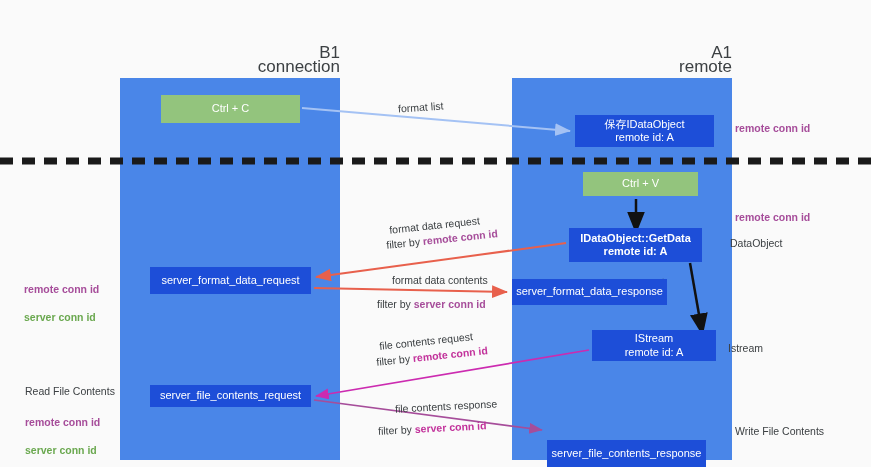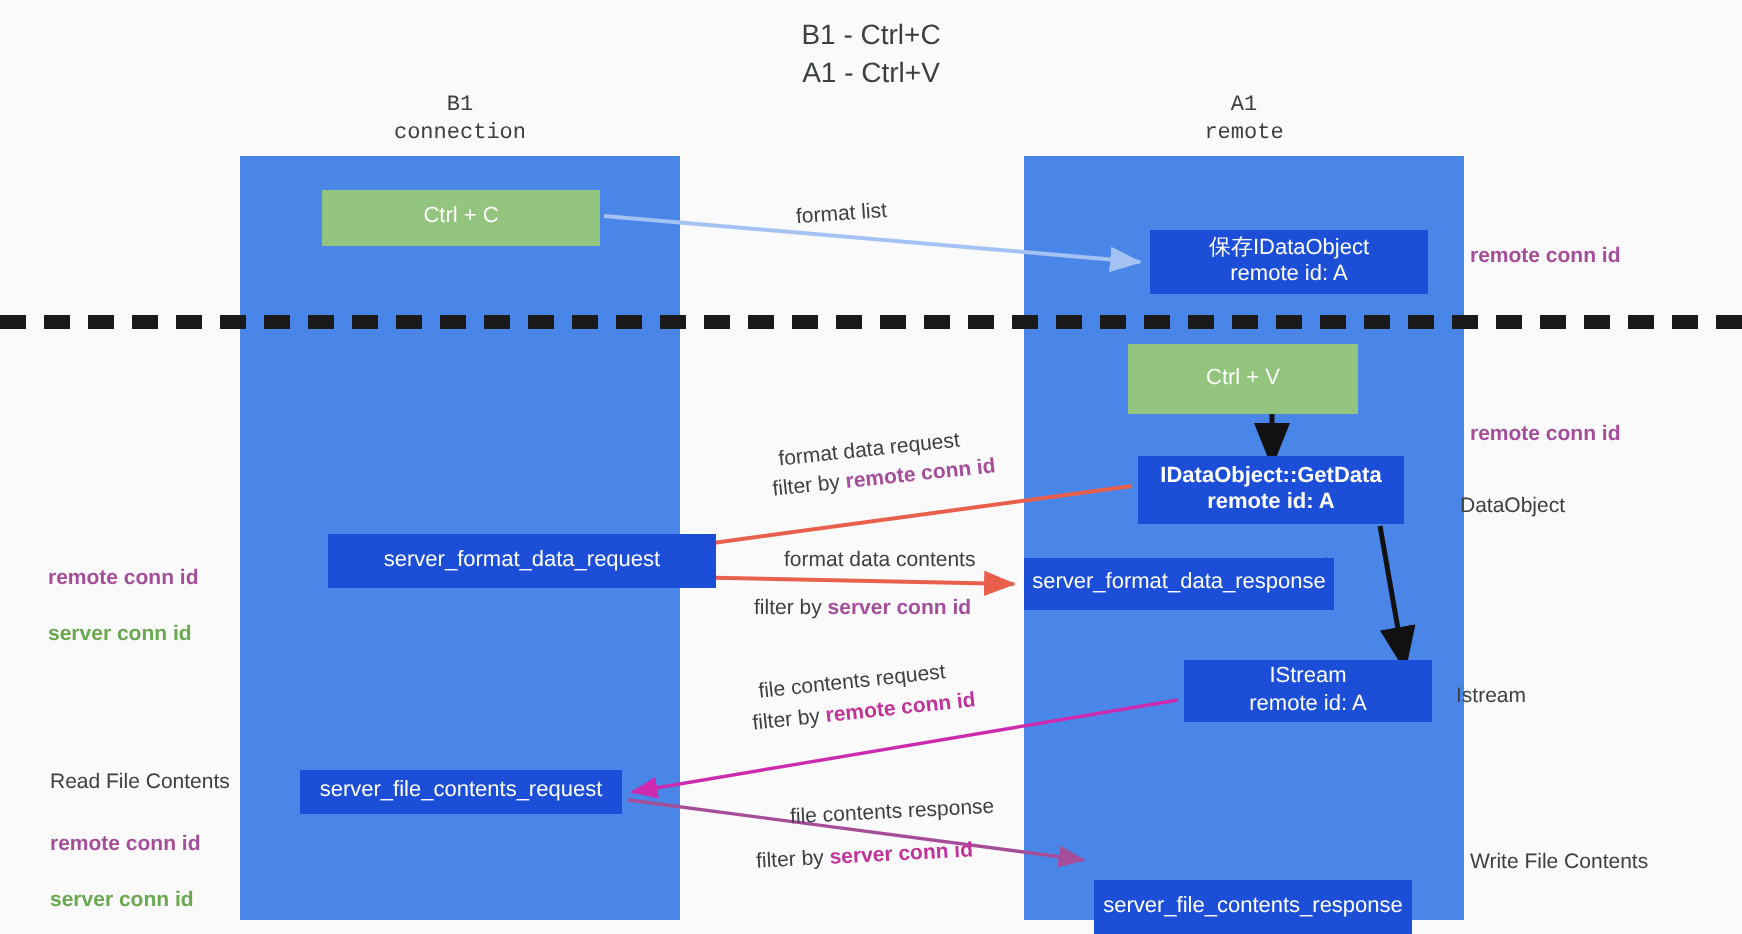--- a/index.html
+++ b/index.html
@@ -21,26 +21,25 @@
   #title {
     left: 0; top: 8px; width: 871px;
     text-align: center;
     font-size: 14px; color: #3c4043;
     line-height: 19px;
     white-space: pre-line;
   }
 
   
   .lane-header {
-    text-align: center;
-    font-size: 11px;
+    text-align: right;
+    font-size: 17px;
     color: #3c4043;
     line-height: 14px;
     white-space: pre-line;
-    font-family: Liberation Mono, monospace;
   }
   #lane-b1-header { left: 120px; top: 46px; width: 220px; }
   #lane-a1-header { left: 512px; top: 46px; width: 220px; }
 
   
   .lane {
     background: #4a86e8;
   }
   #lane-b1 { left: 120px; top: 78px; width: 220px; height: 382px; }
   #lane-a1 { left: 512px; top: 78px; width: 220px; height: 382px; }
@@ -56,42 +55,42 @@
     font-size: 11px;
     line-height: 13.5px;
     white-space: pre-line;
     padding: 4px 4px;
   }
   .node.green { background: #93c47d; }
   .node.orange { background: #1d4ed8; }
 
   #node-ctrl-c      { left: 161px; top: 95px;  width: 139px; height: 28px; }
   #node-save-ido    { left: 575px; top: 115px; width: 139px; height: 32px; }
-  #node-ctrl-v      { left: 564px; top: 172px; width: 115px; height: 35px; }
+  #node-ctrl-v      { left: 583px; top: 172px; width: 115px; height: 24px; }
   #node-getdata     { left: 569px; top: 228px; width: 133px; height: 34px; font-weight: bold; }
-  #node-fmt-req     { left: 164px; top: 267px; width: 194px; height: 27px; }
+  #node-fmt-req     { left: 150px; top: 267px; width: 161px; height: 27px; }
   #node-fmt-resp    { left: 512px; top: 279px; width: 155px; height: 26px; }
   #node-istream     { left: 592px; top: 330px; width: 124px; height: 31px; }
   #node-file-req    { left: 150px; top: 385px; width: 161px; height: 22px; }
   #node-file-resp   { left: 547px; top: 440px; width: 159px; height: 27px; }
 
   
   .side {
     font-size: 10.5px;
     line-height: 14px;
     white-space: pre-line;
     font-weight: bold;
   }
   .side.plain { font-weight: normal; color: #3c4043; }
   .purple { color: #a64d9a; }
   .green-t { color: #6aa84f; }
 
   #ann-remote-1 { left: 735px; top: 121px; }
   #ann-remote-2 { left: 735px; top: 210px; }
-  #ann-dataobject { left: 730px; top: 246px; }
+  #ann-dataobject { left: 730px; top: 236px; }
   #ann-istream { left: 728px; top: 341px; }
   #ann-write-file { left: 735px; top: 424px; }
 
   #ann-left-1 { left: 24px; top: 268px; }
   #ann-read-file { left: 25px; top: 384px; }
   #ann-left-2 { left: 25px; top: 401px; }
 
   
   .edge-label {
     font-size: 10.5px;
@@ -116,22 +115,20 @@
   #edges {
     left: 0; top: 0; width: 871px; height: 467px;
     pointer-events: none;
   }
 </style>
 </head>
 <body>
 
 <div id="stage">
 
-  <div class="abs" id="title">B1 - Ctrl+C
-A1 - Ctrl+V</div>
 
   <div class="abs lane-header" id="lane-b1-header">B1
 connection</div>
   <div class="abs lane-header" id="lane-a1-header">A1
 remote</div>
 
   <div class="abs lane" id="lane-b1"></div>
   <div class="abs lane" id="lane-a1"></div>
 
   <svg class="abs" id="edges" viewBox="0 0 871 467">

